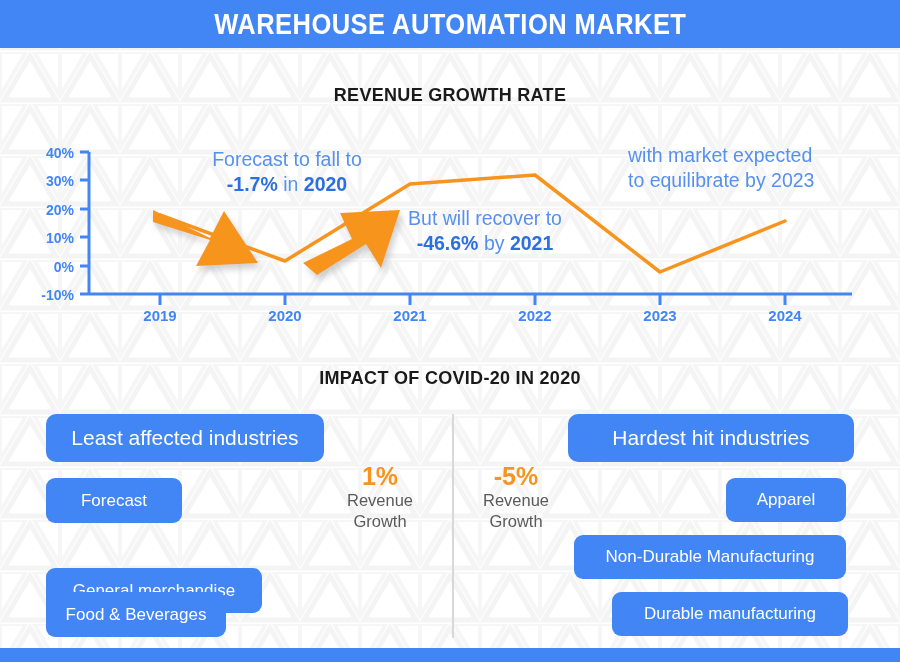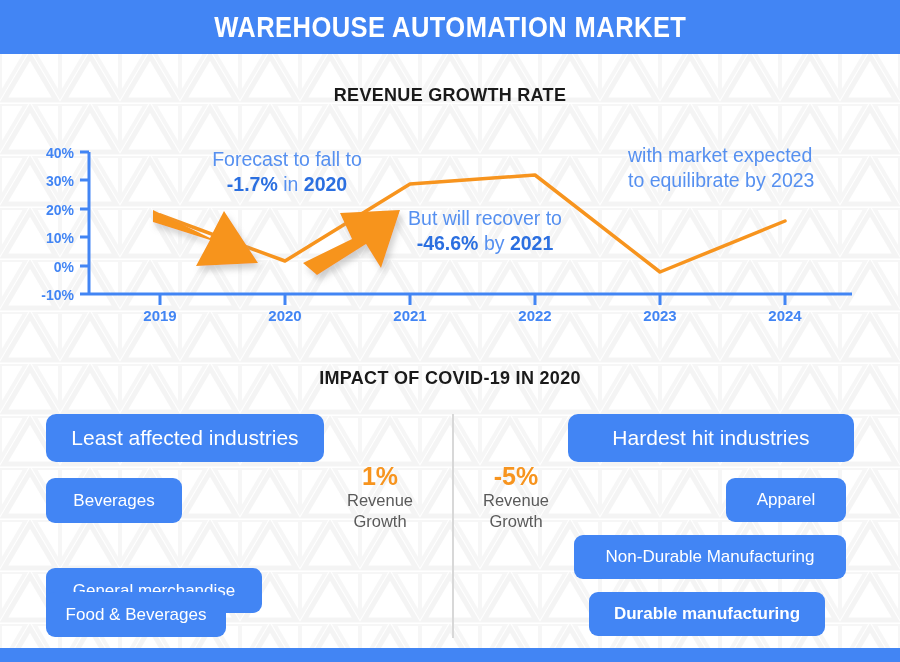--- a/index.html
+++ b/index.html
@@ -12,21 +12,21 @@
   #infographic{
     position:relative;width:900px;height:662px;overflow:hidden;background:#fff;
   }
   
   .watermark{
     position:absolute;left:0;top:0;width:900px;height:662px;
     opacity:.55;pointer-events:none;z-index:0;
   }
   
   .header-bar{
-    position:absolute;left:0;top:0;width:900px;height:54px;
+    position:absolute;left:0;top:0;width:900px;height:48px;
     background:#4285F4;z-index:5;
     display:flex;align-items:center;justify-content:center;
   }
   .header-title{
     color:#ffffff;font-size:29px;font-weight:bold;letter-spacing:.5px;
     font-family:"Liberation Sans Narrow","Liberation Sans",sans-serif;
     transform:scaleX(.88);transform-origin:center;white-space:nowrap;
   }
   
   .footer-bar{
@@ -65,21 +65,21 @@
   .pill.head{font-size:21px;border-radius:10px;}
   
   #pill-left-head{left:46px;top:414px;width:278px;height:48px;}
   #pill-left-1{left:46px;top:478px;width:136px;height:45px;}
   #pill-left-2{left:46px;top:535px;width:216px;height:45px;margin-top:33px;}
   #pill-left-3{left:46px;top:592px;width:180px;height:45px;border-radius:9px;}
   
   #pill-right-head{left:568px;top:414px;width:286px;height:48px;}
   #pill-right-1{left:726px;top:478px;width:120px;height:44px;}
   #pill-right-2{left:574px;top:535px;width:272px;height:44px;}
-  #pill-right-3{left:589px;top:592px;width:236px;height:44px;font-weight:bold;}
+  #pill-right-3{left:612px;top:592px;width:236px;height:44px;}
   
   .stat{position:absolute;text-align:center;z-index:4;width:120px;}
   #stat-left{left:320px;top:462px;}
   #stat-right{left:456px;top:462px;}
   .stat-value{color:#F7941E;font-size:25px;font-weight:bold;line-height:28px;}
   .stat-label{color:#5a5a5a;font-size:16.5px;line-height:21px;}
 </style>
 </head>
 <body>
 
@@ -166,26 +166,26 @@
     <b>-46.6%</b>
     <span>by</span>
     <b>2021</b>
   </div>
 
   <div class="annotation" id="anno-equil">
     <span>with market expected</span><br>
     <span>to equilibrate by 2023</span>
   </div>
 
-  <div class="section-title" id="covid-title">IMPACT OF COVID-19 IN  2020</div>
+  <div class="section-title" id="covid-title">IMPACT OF COVID-20 IN  2020</div>
 
   <div class="divider"></div>
 
   <div class="pill head" id="pill-left-head">Least affected industries</div>
-  <div class="pill" id="pill-left-1">Beverages</div>
+  <div class="pill" id="pill-left-1">Forecast</div>
   <div class="pill" id="pill-left-2">General merchandise</div>
   <div class="pill" id="pill-left-3">Food &amp; Beverages</div>
 
   <div class="pill head" id="pill-right-head">Hardest hit industries</div>
   <div class="pill" id="pill-right-1">Apparel</div>
   <div class="pill" id="pill-right-2">Non-Durable Manufacturing</div>
   <div class="pill" id="pill-right-3">Durable manufacturing</div>
 
   <div class="stat" id="stat-left">
     <div class="stat-value">1%</div>

